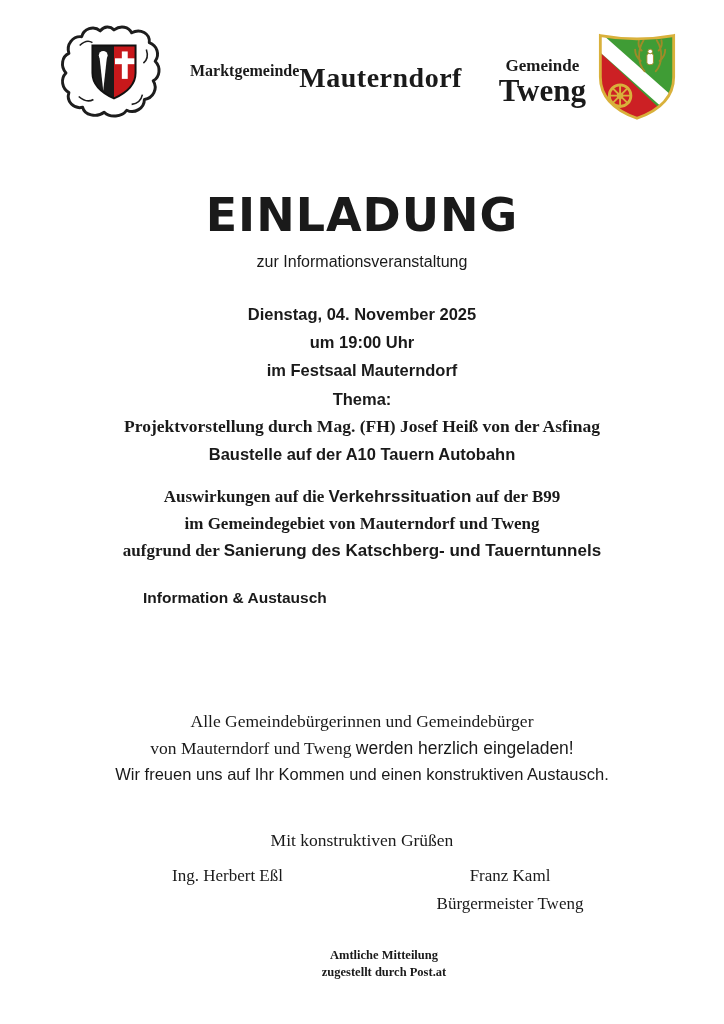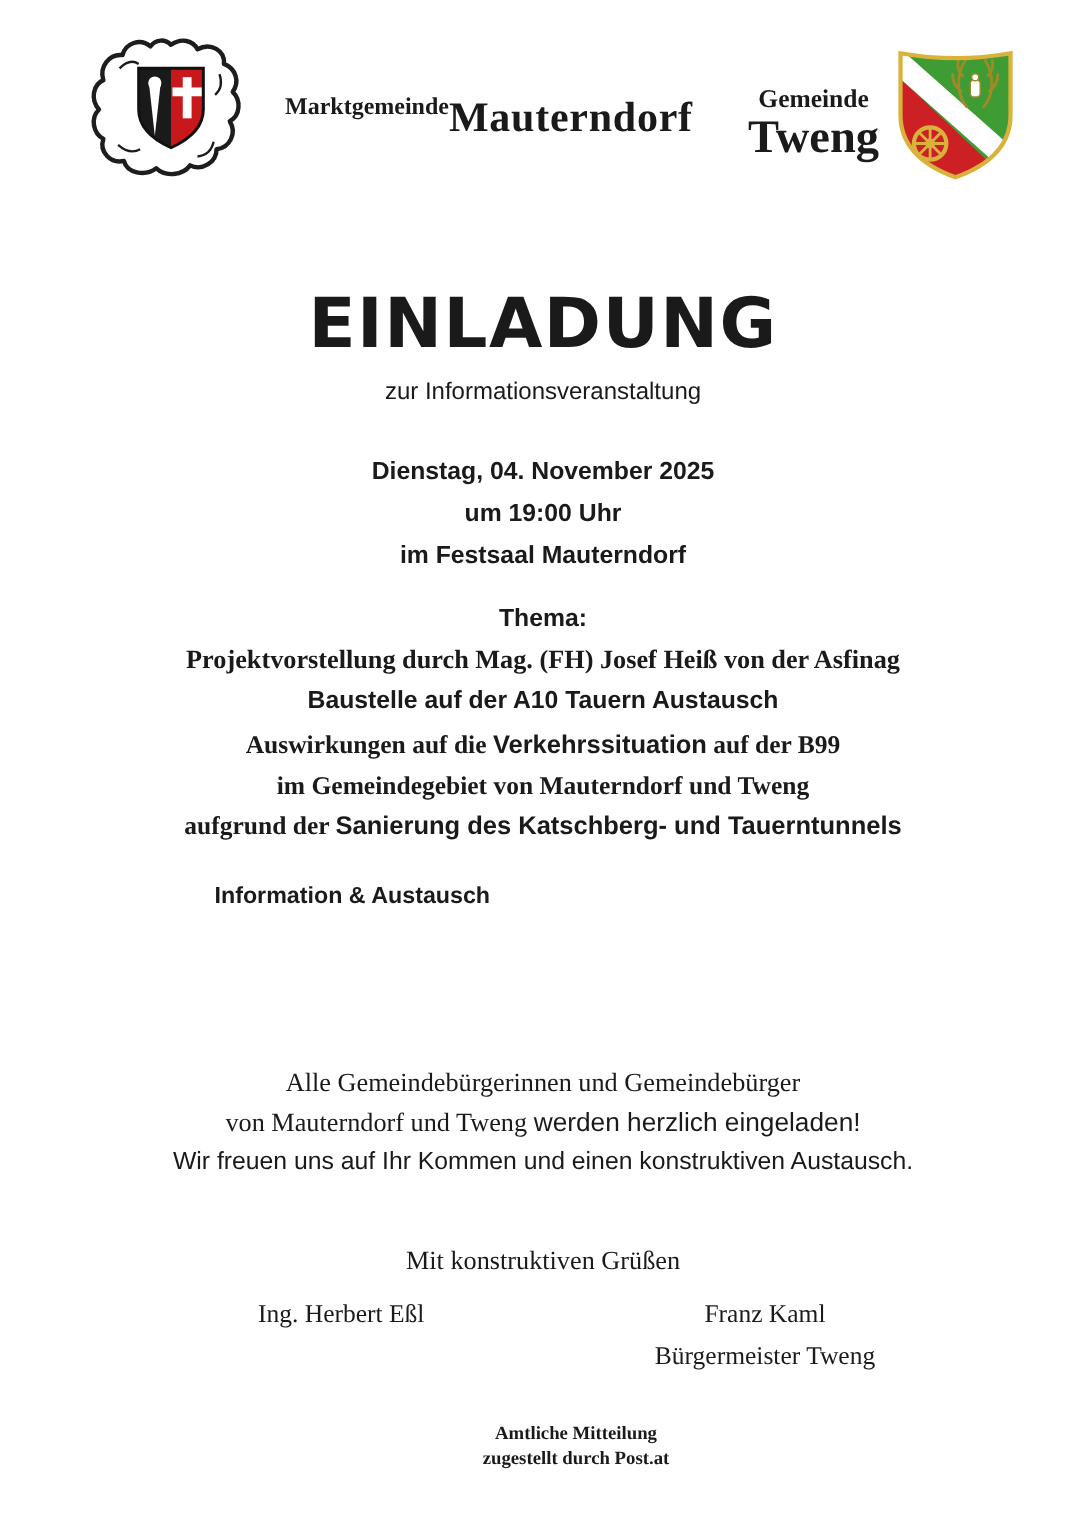--- a/index.html
+++ b/index.html
@@ -24,21 +24,21 @@
   .hdr-left .l2{font-size:28px;font-weight:bold;letter-spacing:.5px;}
   .hdr-right{top:28px;right:44px;display:flex;align-items:center;gap:8px;}
   .hdr-right .txt{display:flex;flex-direction:column;line-height:1.05;text-align:center;margin-top:10px;}
   .hdr-right .l1{font-size:17px;font-weight:bold;}
   .hdr-right .l2{font-size:31px;font-weight:bold;}
 
   
   .title{top:188px;font-family:"DejaVu Sans",sans-serif;font-size:46px;font-weight:bold;letter-spacing:1px;}
   .subtitle{top:253px;font-size:16px;}
   .event{top:300px;font-size:16.5px;font-weight:bold;line-height:28px;}
-  .topic{top:399px;line-height:26px;}
+  .topic{top:386px;line-height:26px;}
   .topic .t1{font-size:16.5px;font-weight:bold;}
   .topic .t2{font-size:17.5px;font-weight:bold;line-height:29px;}
   .topic .t3{font-size:16.5px;font-weight:bold;}
   .impact{top:483px;font-size:17px;font-weight:bold;line-height:27px;}
   .info-heading{top:589px;left:143px;font-size:15.5px;font-weight:bold;}
   .bullets{top:614px;left:128px;font-size:16px;line-height:26.5px;}
   .invite{top:708px;font-size:17.5px;line-height:27px;}
   .welcome{top:765px;font-size:16.5px;}
   .greeting{top:830px;font-size:17.5px;}
   .sig{top:862px;line-height:28px;font-size:17px;text-align:center;}
@@ -121,21 +121,21 @@
 
   <div class="abs center event">
     <div>Dienstag, 04. November 2025</div>
     <div>um 19:00 Uhr</div>
     <div>im Festsaal Mauterndorf</div>
   </div>
 
   <div class="abs center topic">
     <div class="t1">Thema:</div>
     <div class="t2 serif">Projektvorstellung durch Mag. (FH) Josef Heiß von der Asfinag</div>
-    <div class="t3">Baustelle auf der A10 Tauern Austausch</div>
+    <div class="t3">Baustelle auf der A10 Tauern Autobahn</div>
   </div>
 
   <div class="abs center impact">
     <div><span class="serif">Auswirkungen auf die </span><span class="sans">Verkehrssituation</span><span class="serif"> auf der B99</span></div>
     <div class="serif">im Gemeindegebiet von Mauterndorf und Tweng</div>
     <div><span class="serif">aufgrund der </span><span class="sans">Sanierung des Katschberg- und Tauerntunnels</span></div>
   </div>
 
   <div class="abs info-heading">Information &amp; Austausch</div>
 

